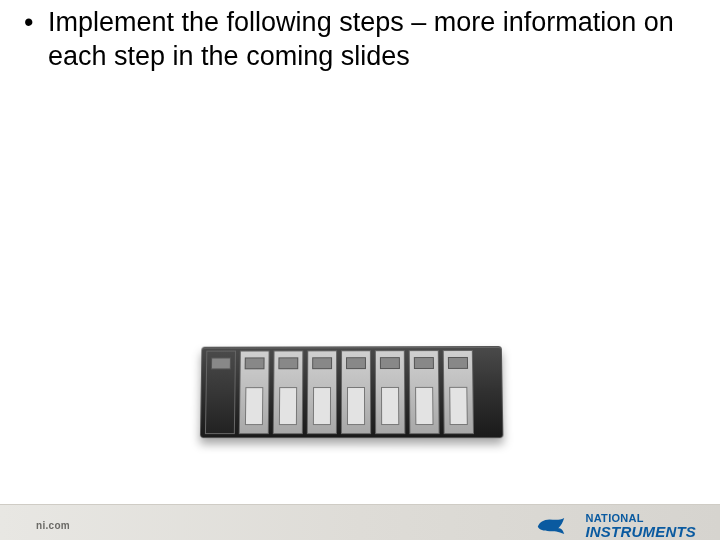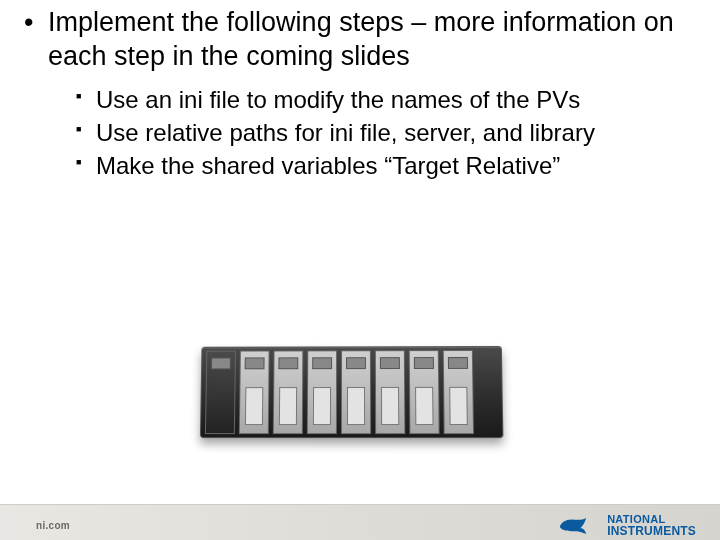--- a/index.html
+++ b/index.html
@@ -154,40 +154,36 @@
     line-height: 1;
   }
   .logo-text .l1 {
     color: #0a5aa0;
     font-size: 11px;
     font-weight: 900;
     letter-spacing: 0.3px;
   }
   .logo-text .l2 {
     color: #0a5aa0;
-    font-size: 12px;
+    font-size: 15px;
     font-weight: 900;
     letter-spacing: 0.2px;
+    font-style: italic;
   }
 </style>
 </head>
 <body>
 
 <div class="slide">
 
 
   <div class="body">
     <ul class="lvl1">
       <li>
         <span>Implement the following steps – more information on each step in the coming slides</span>
-        <ul class="lvl2">
-          <li><span>Use an ini file to modify the names of the PVs</span></li>
-          <li><span>Use relative paths for ini file, server, and library</span></li>
-          <li><span>Make the shared variables “Target Relative”</span></li>
-        </ul>
       </li>
     </ul>
   </div>
 
   <div class="hw-image">
     <div class="chassis">
       <div class="slot dark" style="left:4px"></div>
       <div class="slot" style="left:38px">
           <div class="plug"></div>
         </div>

